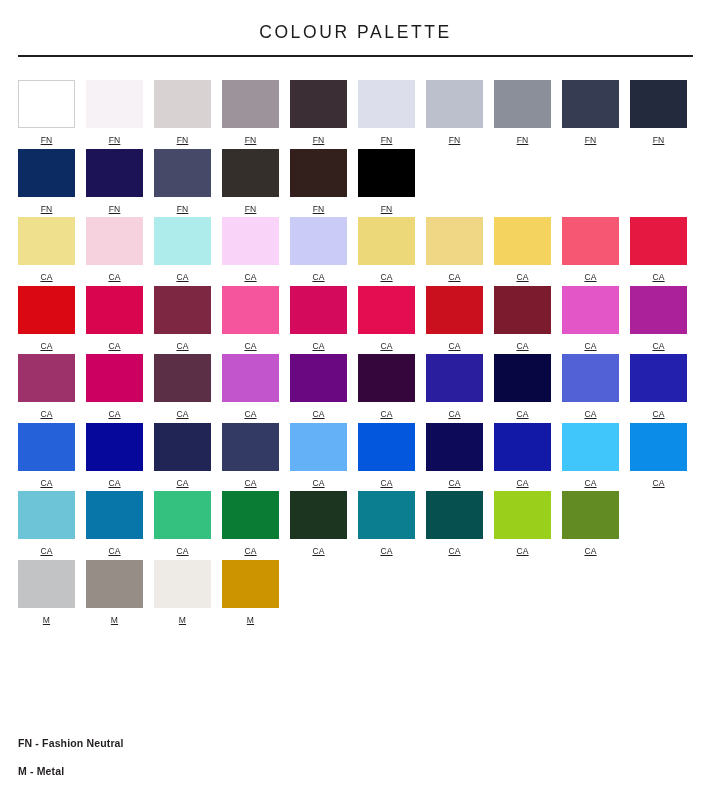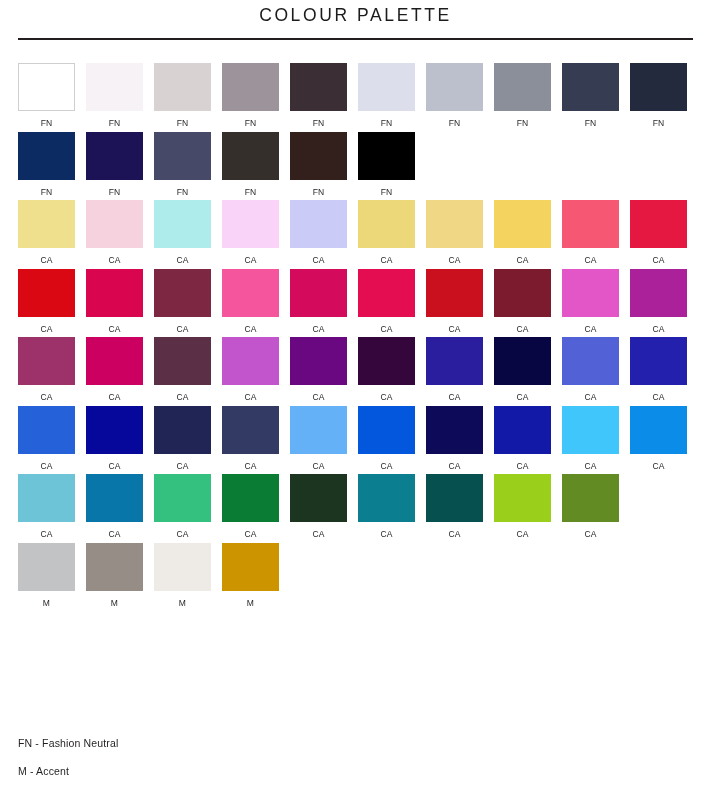--- a/index.html
+++ b/index.html
@@ -17,21 +17,21 @@
   }
   .page {
     position: relative;
     width: 711px;
     height: 800px;
     box-sizing: border-box;
   }
 
   
   .header {
-    padding-top: 5px;
+    padding-top: 22px;
   }
   .page-title {
     text-align: center;
     font-size: 17.5px;
     letter-spacing: 2.6px;
     font-weight: 400;
     color: #1c1c1c;
     line-height: 1.2;
     margin: 0;
     font-family: "Liberation Sans", "DejaVu Sans", sans-serif;
@@ -46,20 +46,21 @@
   .grid {
     margin-top: 23px;
     padding-left: 18px;
     padding-right: 18px;
   }
   .swatch-row {
     display: flex;
     flex-direction: row;
     align-items: flex-start;
     margin-bottom: 4px;
+    text-decoration: underline;
   }
   .swatch-cell {
     width: 57px;
     margin-right: 11px;
     display: flex;
     flex-direction: column;
     align-items: center;
   }
   .swatch-cell:last-child {
     margin-right: 0;
@@ -90,20 +91,21 @@
     bottom: 24px;
     width: 400px;
   }
   .legend-line {
     font-size: 10.5px;
     line-height: 1;
     color: #231f20;
     margin-bottom: 17px;
     letter-spacing: 0.15px;
     font-family: "Liberation Sans", "DejaVu Sans", sans-serif;
+    font-weight: bold;
   }
   .legend-line:last-child {
     margin-bottom: 0;
   }
 </style>
 </head>
 <body>
 
 <div class="page">
 
@@ -402,16 +404,16 @@
         </div>
         <div class="swatch-cell">
           <div class="swatch-chip" style="background: rgb(204, 149, 0);"></div>
           <div class="swatch-code">M</div>
         </div>
       </div>
     </div>
 
   <div class="legend">
       <div class="legend-line">FN - Fashion Neutral</div>
-      <div class="legend-line">M - Accent</div>
+      <div class="legend-line">M - Metal</div>
     </div>
 
 </div>
 
 </body></html>

